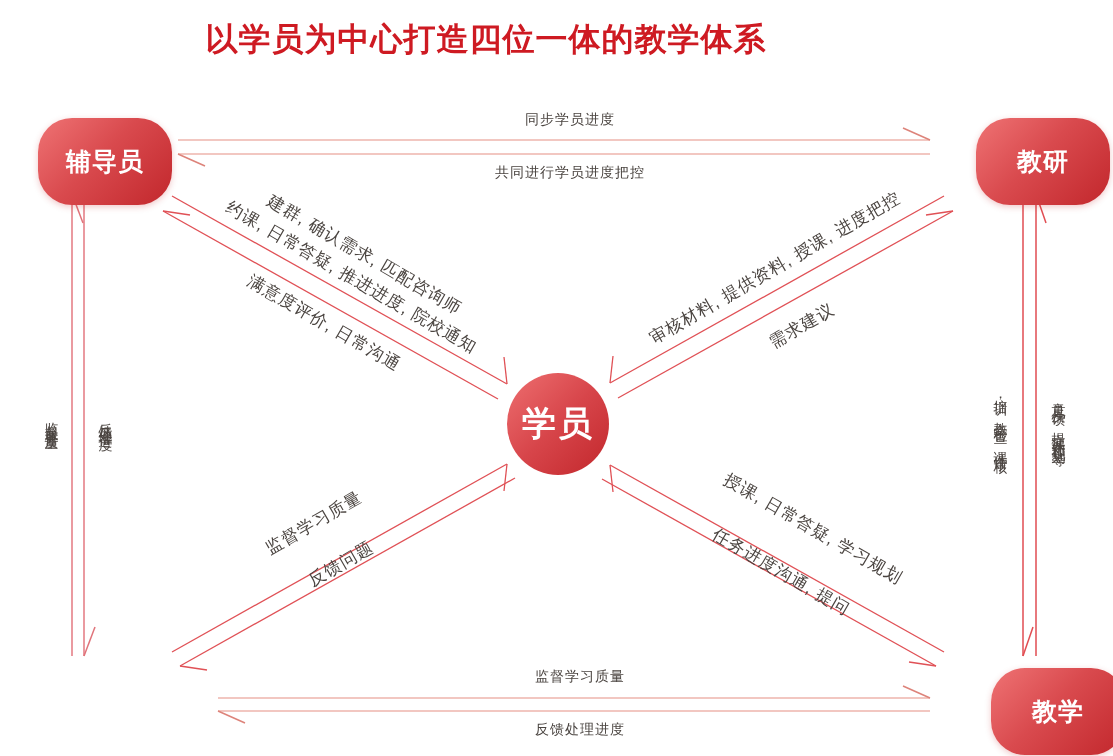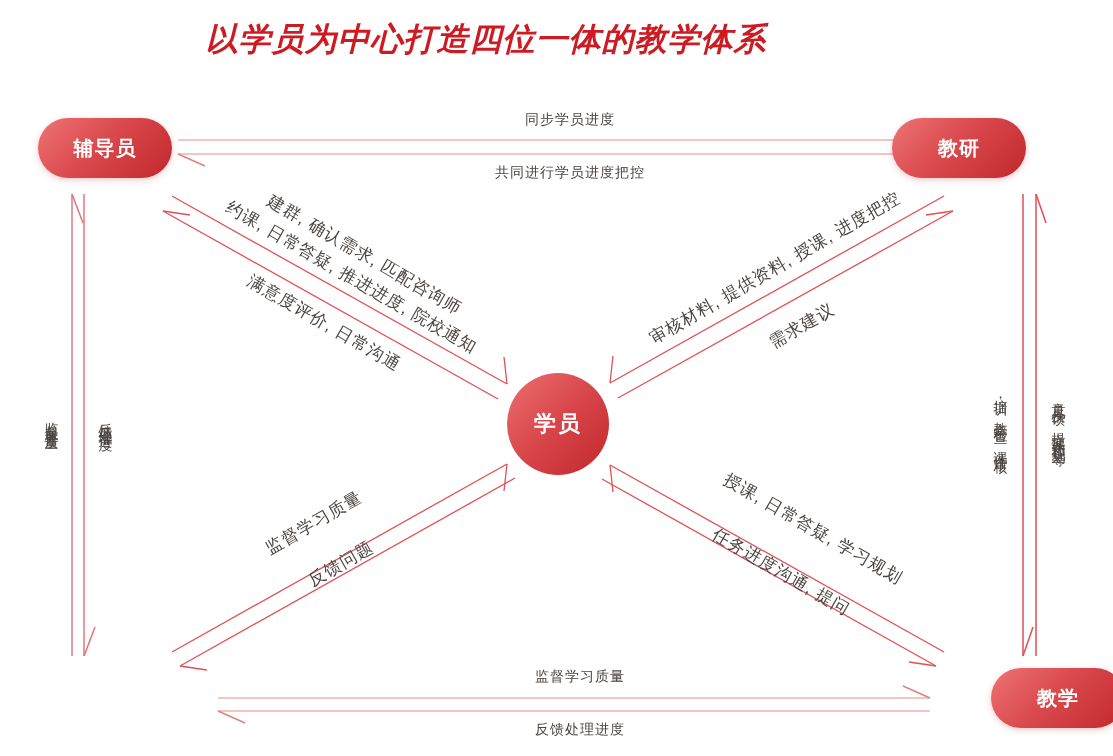--- a/index.html
+++ b/index.html
@@ -3,36 +3,36 @@
 <meta charset="utf-8">
 <style>
   html,body{margin:0;padding:0;background:#ffffff;}
   #stage{
     position:relative;width:1113px;height:756px;background:#ffffff;
     font-family:"Liberation Sans","DejaVu Sans",sans-serif;overflow:hidden;
   }
   #connector-svg{position:absolute;left:0;top:0;width:1113px;height:756px;}
   .title{
     position:absolute;left:0;top:18px;width:972px;text-align:center;
-    font-size:32px;font-weight:bold;color:#ce1a22;letter-spacing:1px;font-style:italic;
+    font-size:32px;font-weight:bold;color:#ce1a22;letter-spacing:1px;
   }
   .pill{
     position:absolute;display:flex;align-items:center;justify-content:center;
-    height:60px;border-radius:34px;color:#ffffff;font-size:20px;font-weight:600;
+    height:87px;border-radius:34px;color:#ffffff;font-size:25px;font-weight:600;
     background:linear-gradient(135deg,#ef7374 0%,#d94a4e 45%,#c2272c 100%);
     letter-spacing:1px;box-shadow:0 2px 6px rgba(194,39,44,0.25);font-family:Liberation Serif, serif;
   }
   .pill.tl{left:38px;top:118px;width:134px;}
-  .pill.tr{left:892px;top:118px;width:134px;}
+  .pill.tr{left:976px;top:118px;width:134px;}
   .pill.bl{left:38px;top:668px;width:167px;}
   .pill.br{left:991px;top:668px;width:134px;}
   .circle{
     position:absolute;left:507px;top:373px;width:102px;height:102px;border-radius:50%;
     display:flex;align-items:center;justify-content:center;color:#fff;
-    font-size:22px;font-weight:600;letter-spacing:2px;
+    font-size:34px;font-weight:600;letter-spacing:2px;
     background:linear-gradient(135deg,#ee6f70 0%,#d7454a 50%,#c2272c 100%);
   }
   .lbl{
     position:absolute;color:#4a4440;font-size:14px;white-space:nowrap;
     transform:translate(-50%,-50%);letter-spacing:1px;
   }
   .lbl.vert{
     writing-mode:vertical-rl;letter-spacing:3px;
   }
   .lbl.diag{font-size:17px;text-align:center;line-height:1.5;}

